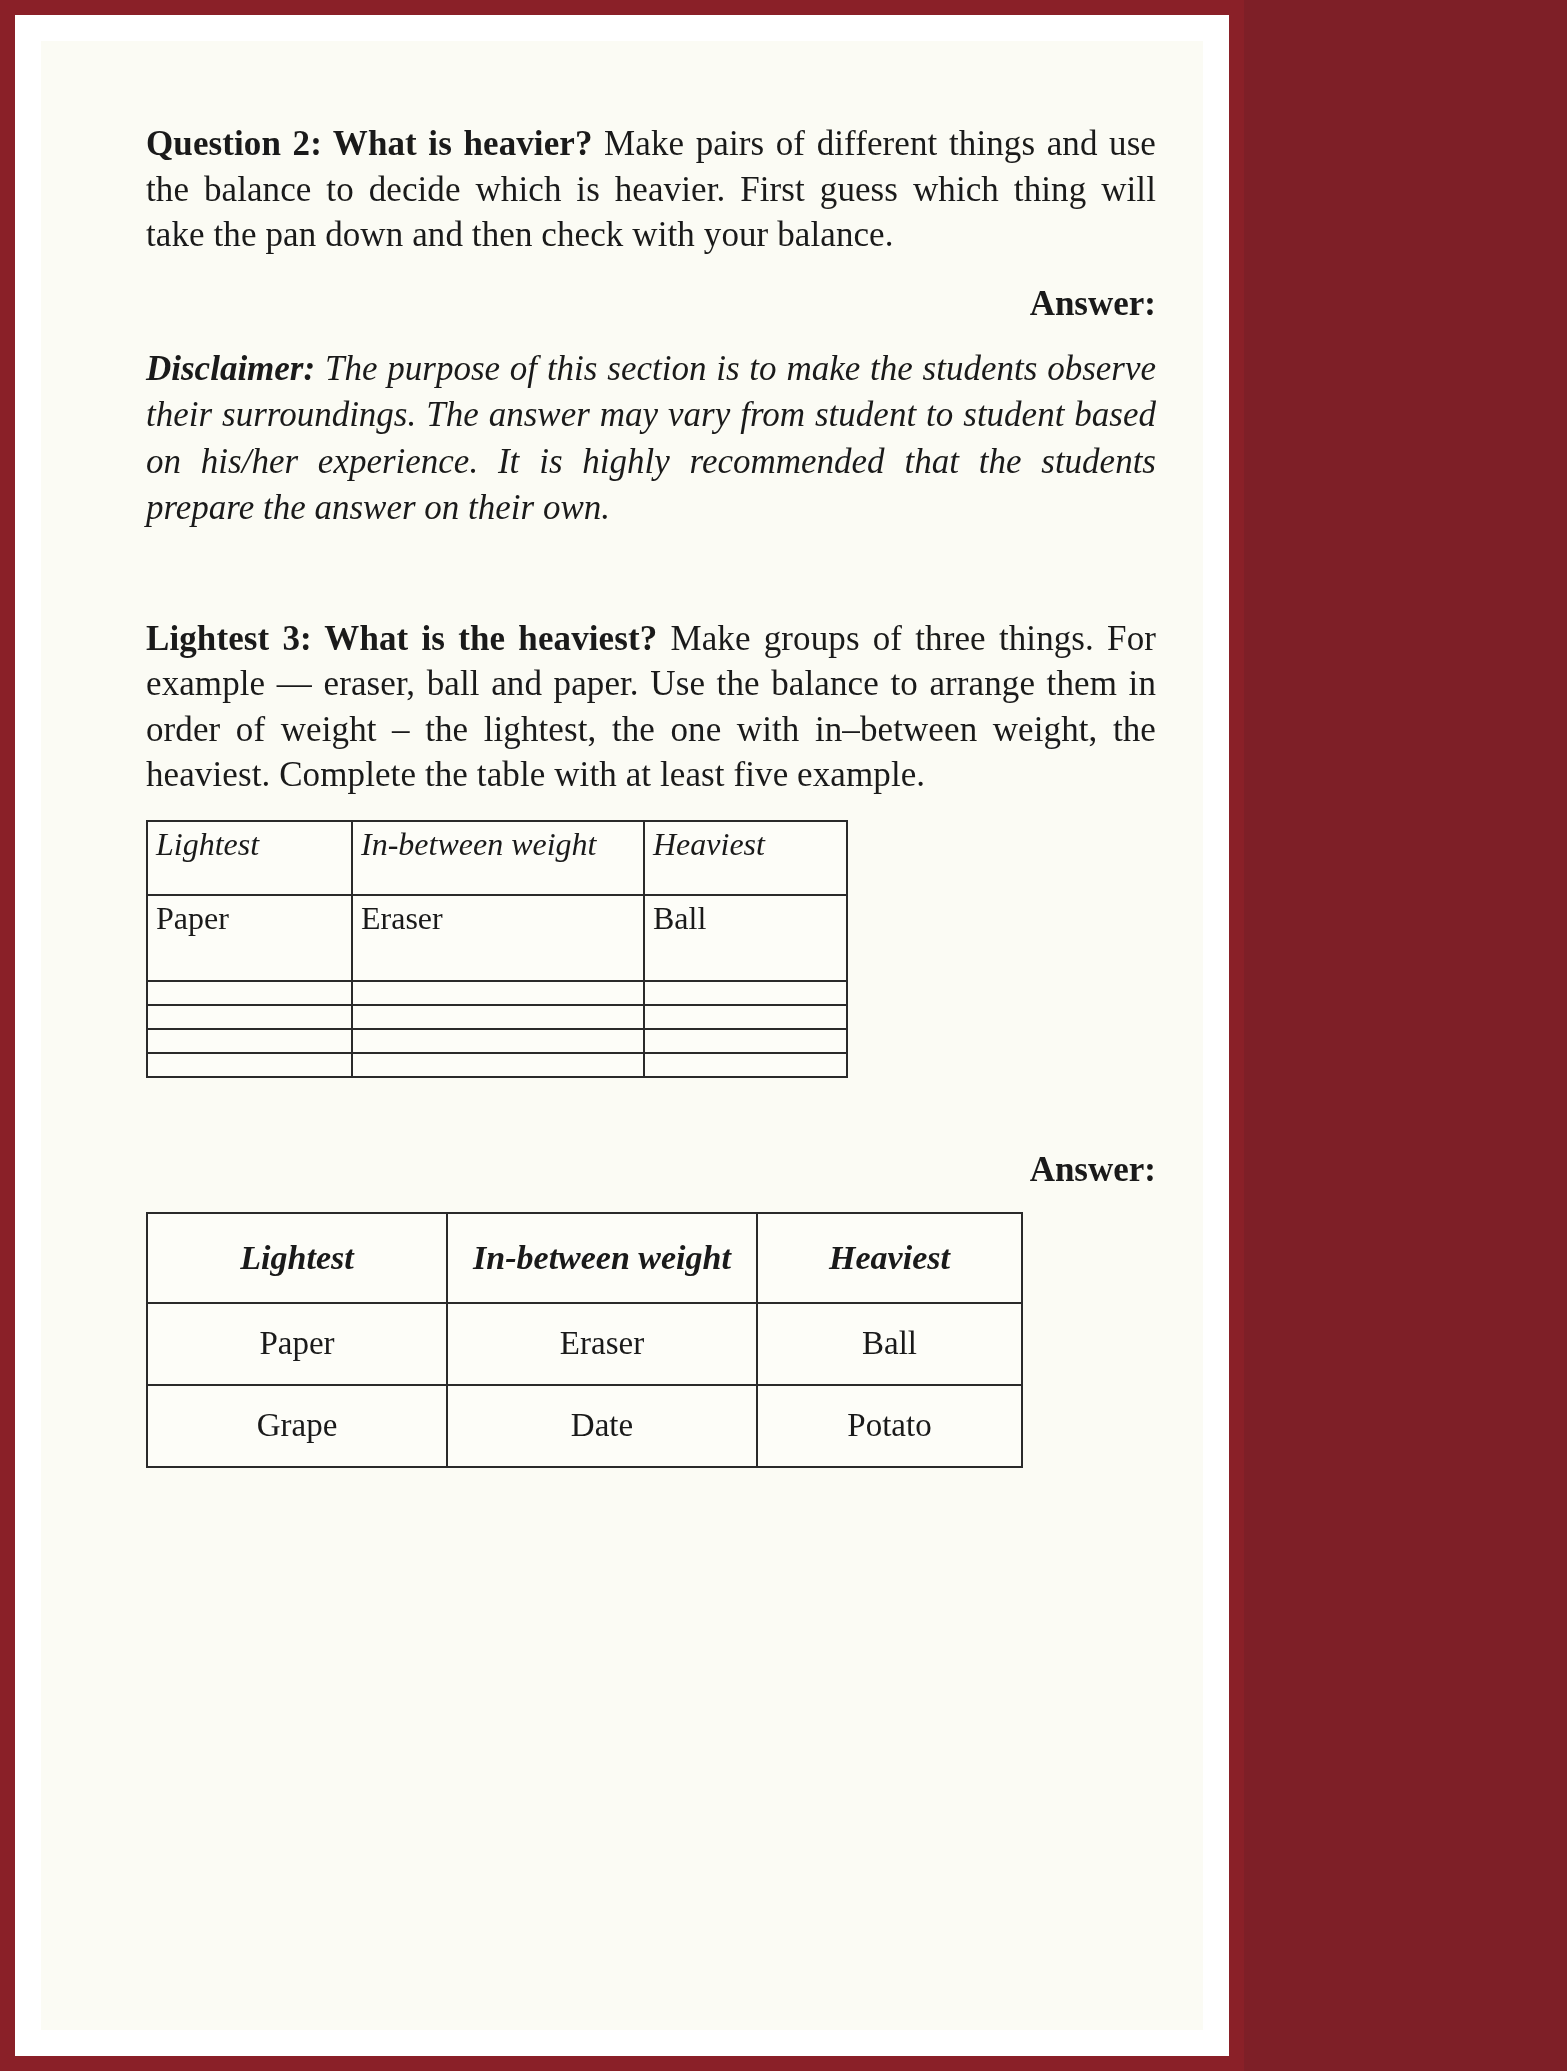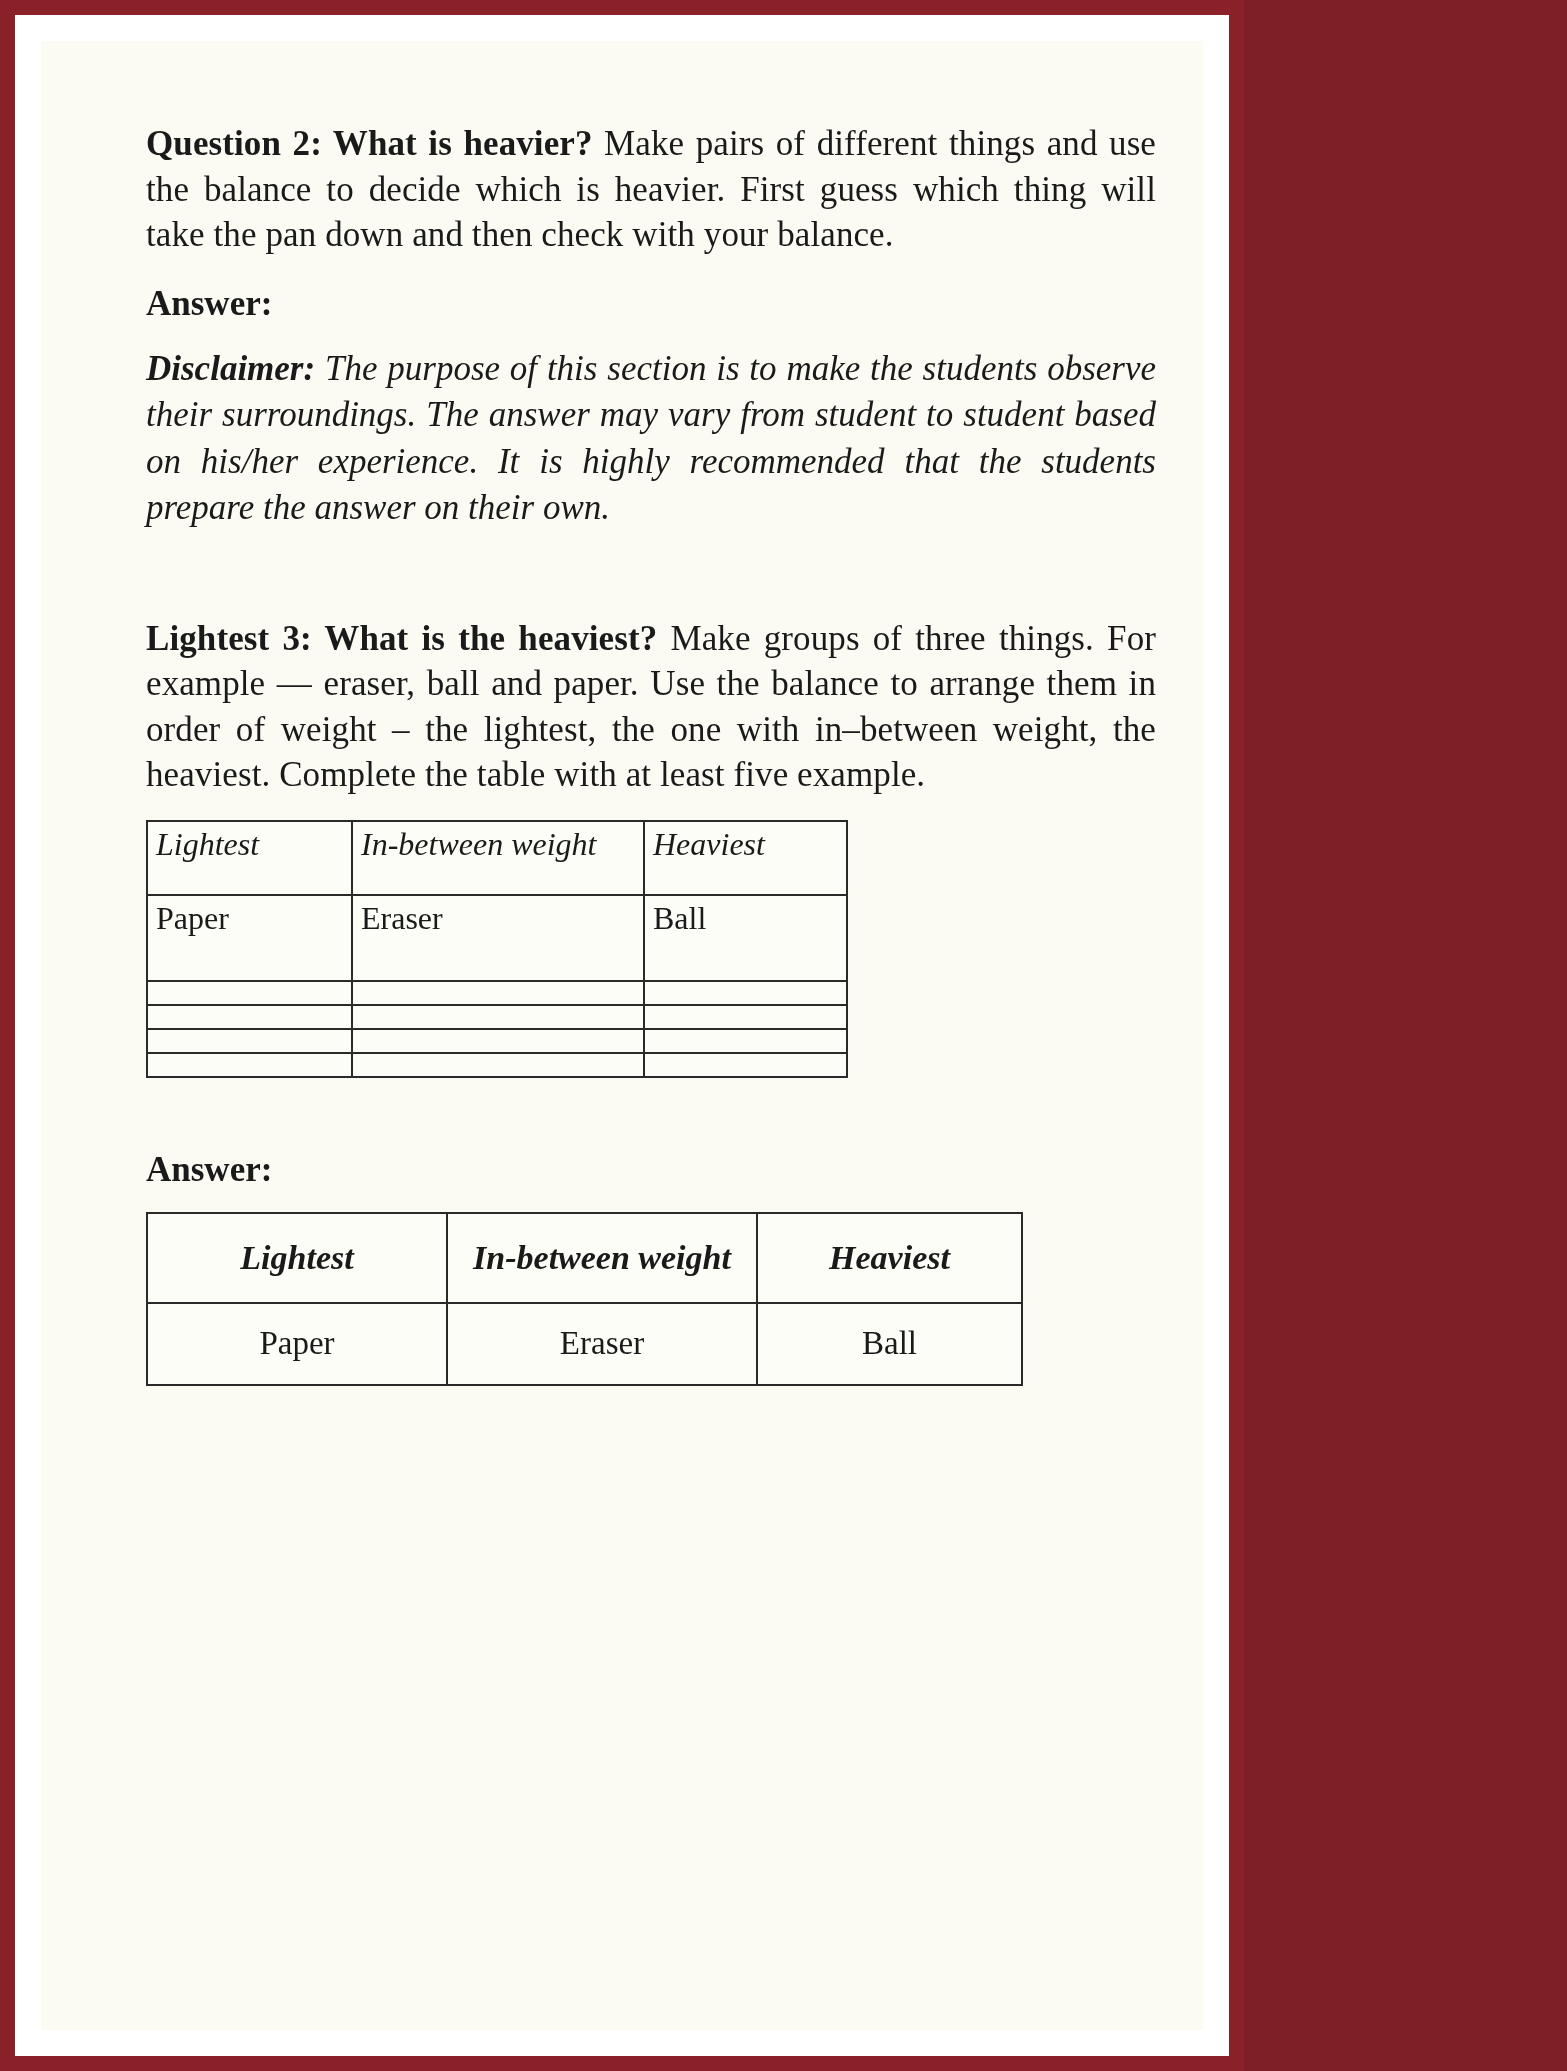--- a/index.html
+++ b/index.html
@@ -58,20 +58,21 @@
     letter-spacing: 0.1px;
   }
   .para-q2 { text-align: justify; }
   .lead {
     font-weight: bold;
   }
   .answer-head {
     font-size: 35px;
     font-weight: bold;
     margin: 26px 0 22px 0;
+    text-align: right;
   }
   .disclaimer {
     font-size: 35px;
     line-height: 1.33;
     font-style: italic;
     text-align: justify;
     margin: 0;
   }
   .disclaimer .dtitle {
     font-weight: bold;
@@ -214,19 +215,24 @@
             <tr class="hdr">
               <td class="k1">Lightest</td>
               <td class="k2">In-between weight</td>
               <td class="k3">Heaviest</td>
             </tr>
             <tr class="body">
               <td class="k1">Paper</td>
               <td class="k2">Eraser</td>
               <td class="k3">Ball</td>
             </tr>
+            <tr class="body">
+              <td class="k1">Grape</td>
+              <td class="k2">Date</td>
+              <td class="k3">Potato</td>
+            </tr>
           </tbody>
         </table>
 
       </div>
     </div>
   </div>
 </div>
 
 </body></html>

